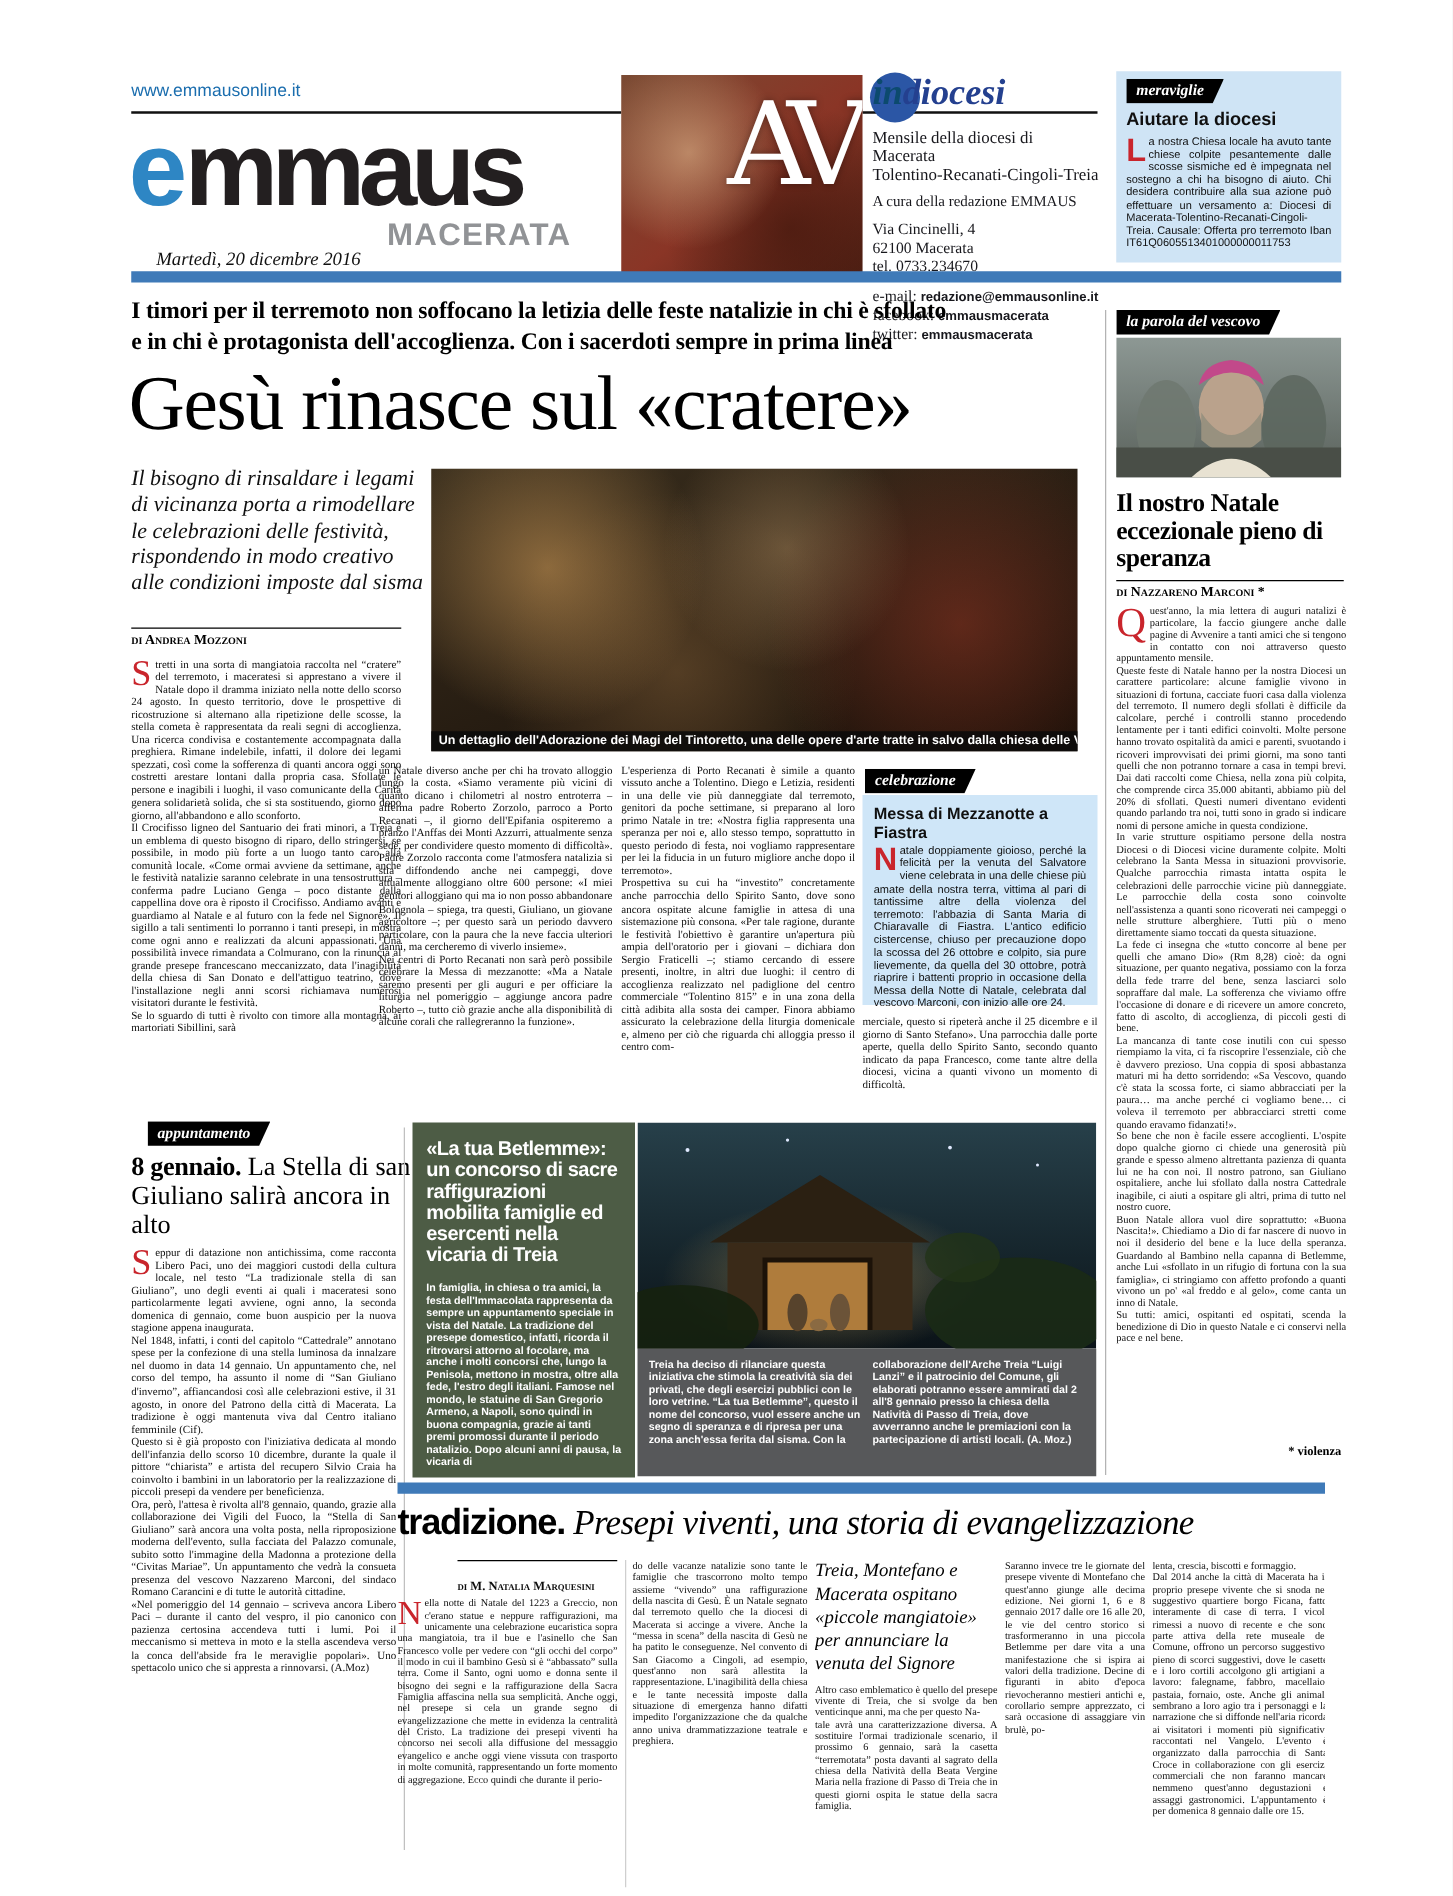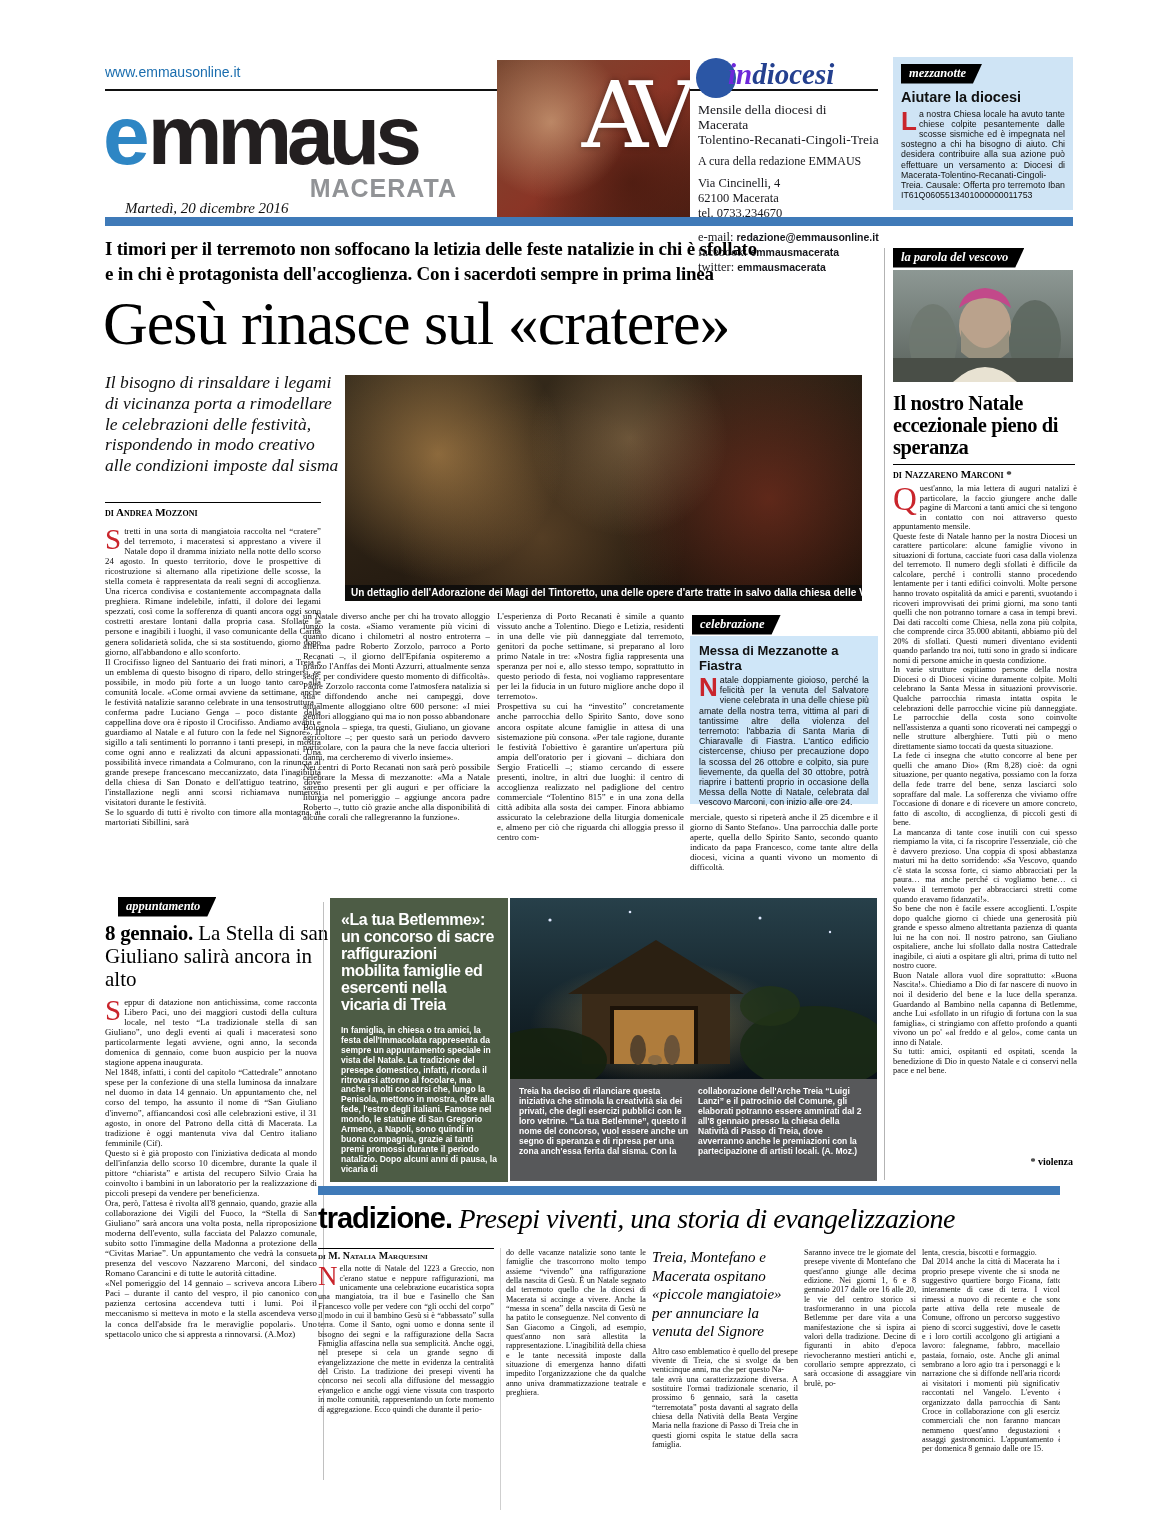--- a/index.html
+++ b/index.html
@@ -19,21 +19,21 @@
   .art-av { background:
       radial-gradient(circle at 28% 38%, rgba(232,196,150,.55), transparent 45%),
       radial-gradient(circle at 70% 75%, rgba(60,20,10,.6), transparent 55%),
       linear-gradient(140deg,#7a4a33,#8a3526 52%,#4f2014); overflow:hidden; }
   .art-av span { position:absolute; right:8px; top:10px; color:#fff; font-size:92px; line-height:1; font-family:"DejaVu Serif", serif; letter-spacing:-14px; text-shadow:0 0 6px rgba(0,0,0,.35); }
 
   .ind { width:182px; }
   .ind-logo { position:relative; font-style:italic; font-size:29px; color:#24408f; font-weight:bold; height:44px; }
   .ind-circle { position:absolute; left:-2px; top:0px; width:40px; height:40px; border-radius:50%; background:#2b56a5; }
   .ind-logo .txt { position:relative; }
-  .ind-logo .in { color:#6d28d9;padding-left:30px; }
+  .ind-logo .in { color:#0c4a6e; }
   .ind-l1 { font-size:13.5px; line-height:1.12; color:#17171c; }
   .ind-cur { font-size:12px; margin-top:7px; color:#17171c; }
   .ind-addr { font-size:12.5px; line-height:1.18; margin-top:7px; color:#17171c; }
   .ind-soc { font-size:12.5px; line-height:1.2; margin-top:9px; color:#17171c; }
   .ind-soc b { font-family:"Liberation Sans", sans-serif; font-size:10.5px; }
 
   .tag { display:inline-block; background:#000; color:#fff; font-style:italic; font-weight:bold; font-size:12.5px; line-height:1; padding:3px 16px 4px 8px; clip-path:polygon(0 0,100% 0,calc(100% - 9px) 100%,0 100%); white-space:nowrap; }
 
   .box-ini { background:#cfe4f5; padding:6px 8px; }
   .box-ini h3 { font-family:"Liberation Sans", sans-serif; font-size:14.5px; margin:5px 0 4px 0; color:#101010; }
@@ -77,21 +77,21 @@
   .box-green .gb-body { margin-top:13px; font-weight:bold; font-size:8.5px; line-height:9.9px; }
 
   .cap-gray { background:#57585a; color:#fff; padding:7px 9px; display:flex; gap:9px; font-family:"Liberation Sans", sans-serif; font-weight:bold; font-size:8.5px; line-height:10px; }
   .cap-gray > div { flex:1; overflow:hidden; }
 
   .trad-label { font-family:"Liberation Sans", sans-serif; font-weight:bold; font-size:29px; letter-spacing:-1px; color:#000; }
   .trad-title { font-style:italic; font-size:28px; letter-spacing:-0.5px; color:#000;text-align:right; }
 
   .bottom-cols { display:flex; gap:6px; overflow:hidden; }
   .bottom-cols .col { font-size:8.2px; line-height:9.35px; text-align:justify; hyphens:auto; overflow:hidden; color:#0d0d0d; }
-  .bcol-byline { border-top:1.5px solid #000; padding-top:2px; font-variant:small-caps; font-weight:bold; font-size:10px; margin-bottom:4px; }
+  .bcol-byline { border-top:1.5px solid #000; padding-top:16px; font-variant:small-caps; font-weight:bold; font-size:10px; margin-bottom:4px;margin-left:48px; }
   .pullquote { font-style:italic; font-size:15px; line-height:18.5px; text-align:left; color:#000; margin-bottom:6px; }
   .dropcap-sm { float:left; color:#c9252c; font-size:27px; line-height:23px; padding:1px 2px 0 0; }
 </style>
 </head>
 <body>
 
 <div class="page">
 
   <a class="abs website" style="left:105px; top:64px;">www.emmausonline.it</a>
   <div class="abs hrule" style="left:105px; top:89px; width:392px;"></div>
@@ -119,21 +119,21 @@
       <div>tel. 0733.234670</div>
     </div>
     <div class="ind-soc">
       <div><span>e-mail: </span><b>redazione@emmausonline.it</b></div>
       <div><span>facebook: </span><b>emmausmacerata</b></div>
       <div><span>twitter: </span><b>emmausmacerata</b></div>
     </div>
   </div>
 
   <div class="abs box-ini" style="left:893px; top:57px; width:180px; height:153px;">
-    <span class="tag">mezzanotte</span>
+    <span class="tag">meraviglie</span>
     <h3>Aiutare la diocesi</h3>
     <div class="box-body-sans"><span class="dropcap-sans">L</span><span>a nostra Chiesa locale ha avuto tante chiese colpite pesantemente dalle scosse sismiche ed è impegnata nel sostegno a chi ha bisogno di aiuto. Chi desidera contribuire alla sua azione può effettuare un versamento a: Diocesi di Macerata-Tolentino-Recanati-Cingoli-Treia. Causale: Offerta pro terremoto Iban IT61Q0605513401000000011753</span></div>
   </div>
 
   <div class="abs bluebar" style="left:105px; top:217px; width:968px;"></div>
 
   <div class="abs kicker" style="left:105px; top:236px;">I timori per il terremoto non soffocano la letizia delle feste natalizie in chi è sfollato</div>
   <div class="abs kicker" style="left:105px; top:261px;">e in chi è protagonista dell'accoglienza. Con i sacerdoti sempre in prima linea</div>
   <h1 class="abs headline" style="left:103px; top:292px; font-weight:normal;">Gesù rinasce sul «cratere»</h1>
 
@@ -188,21 +188,21 @@
       <path d="M68 60 Q92 96 116 60 L116 82 Q92 104 68 82 Z" fill="#98917f"></path>
       <path d="M66 38 Q70 20 92 18 Q114 20 118 38 Q104 28 92 28 Q80 28 66 38 Z" fill="#c2498a"></path>
       <rect y="88" width="180" height="24" fill="#494e47"></rect>
       <path d="M60 112 Q92 82 124 112 Z" fill="#e8e2d2"></path>
     </svg>
   </div>
 
   <div class="abs ves-title" style="left:893px; top:392px; width:184px;">Il nostro Natale eccezionale pieno di speranza</div>
   <div class="abs byline" style="left:893px; top:464px; width:182px;">di Nazzareno Marconi *</div>
   <div class="abs ves-body" style="left:893px; top:484px; width:184px; height:668px;">
-    <p><span class="dropcap" style="font-size:33px; line-height:28px;">Q</span><span>uest'anno, la mia lettera di auguri natalizi è particolare, la faccio giungere anche dalle pagine di Marconi a tanti amici che si tengono in contatto con noi attraverso questo appuntamento mensile.</span></p>
+    <p><span class="dropcap" style="font-size:33px; line-height:28px;">Q</span><span>uest'anno, la mia lettera di auguri natalizi è particolare, la faccio giungere anche dalle pagine di Avvenire a tanti amici che si tengono in contatto con noi attraverso questo appuntamento mensile.</span></p>
     <p>Queste feste di Natale hanno per la nostra Diocesi un carattere particolare: alcune famiglie vivono in situazioni di fortuna, cacciate fuori casa dalla violenza del terremoto. Il numero degli sfollati è difficile da calcolare, perché i controlli stanno procedendo lentamente per i tanti edifici coinvolti. Molte persone hanno trovato ospitalità da amici e parenti, svuotando i ricoveri improvvisati dei primi giorni, ma sono tanti quelli che non potranno tornare a casa in tempi brevi. Dai dati raccolti come Chiesa, nella zona più colpita, che comprende circa 35.000 abitanti, abbiamo più del 20% di sfollati. Questi numeri diventano evidenti quando parlando tra noi, tutti sono in grado si indicare nomi di persone amiche in questa condizione.</p>
     <p>In varie strutture ospitiamo persone della nostra Diocesi o di Diocesi vicine duramente colpite. Molti celebrano la Santa Messa in situazioni provvisorie. Qualche parrocchia rimasta intatta ospita le celebrazioni delle parrocchie vicine più danneggiate. Le parrocchie della costa sono coinvolte nell'assistenza a quanti sono ricoverati nei campeggi o nelle strutture alberghiere. Tutti più o meno direttamente siamo toccati da questa situazione.</p>
     <p>La fede ci insegna che «tutto concorre al bene per quelli che amano Dio» (Rm 8,28) cioè: da ogni situazione, per quanto negativa, possiamo con la forza della fede trarre del bene, senza lasciarci solo sopraffare dal male. La sofferenza che viviamo offre l'occasione di donare e di ricevere un amore concreto, fatto di ascolto, di accoglienza, di piccoli gesti di bene.</p>
     <p>La mancanza di tante cose inutili con cui spesso riempiamo la vita, ci fa riscoprire l'essenziale, ciò che è davvero prezioso. Una coppia di sposi abbastanza maturi mi ha detto sorridendo: «Sa Vescovo, quando c'è stata la scossa forte, ci siamo abbracciati per la paura… ma anche perché ci vogliamo bene… ci voleva il terremoto per abbracciarci stretti come quando eravamo fidanzati!».</p>
     <p>So bene che non è facile essere accoglienti. L'ospite dopo qualche giorno ci chiede una generosità più grande e spesso almeno altrettanta pazienza di quanta lui ne ha con noi. Il nostro patrono, san Giuliano ospitaliere, anche lui sfollato dalla nostra Cattedrale inagibile, ci aiuti a ospitare gli altri, prima di tutto nel nostro cuore.</p>
     <p>Buon Natale allora vuol dire soprattutto: «Buona Nascita!». Chiediamo a Dio di far nascere di nuovo in noi il desiderio del bene e la luce della speranza. Guardando al Bambino nella capanna di Betlemme, anche Lui «sfollato in un rifugio di fortuna con la sua famiglia», ci stringiamo con affetto profondo a quanti vivono un po' «al freddo e al gelo», come canta un inno di Natale.</p>
     <p>Su tutti: amici, ospitanti ed ospitati, scenda la benedizione di Dio in questo Natale e ci conservi nella pace e nel bene.</p>
   </div>
   <div class="abs ves-sign" style="left:893px; top:1156px; width:180px;">* violenza</div>
 

